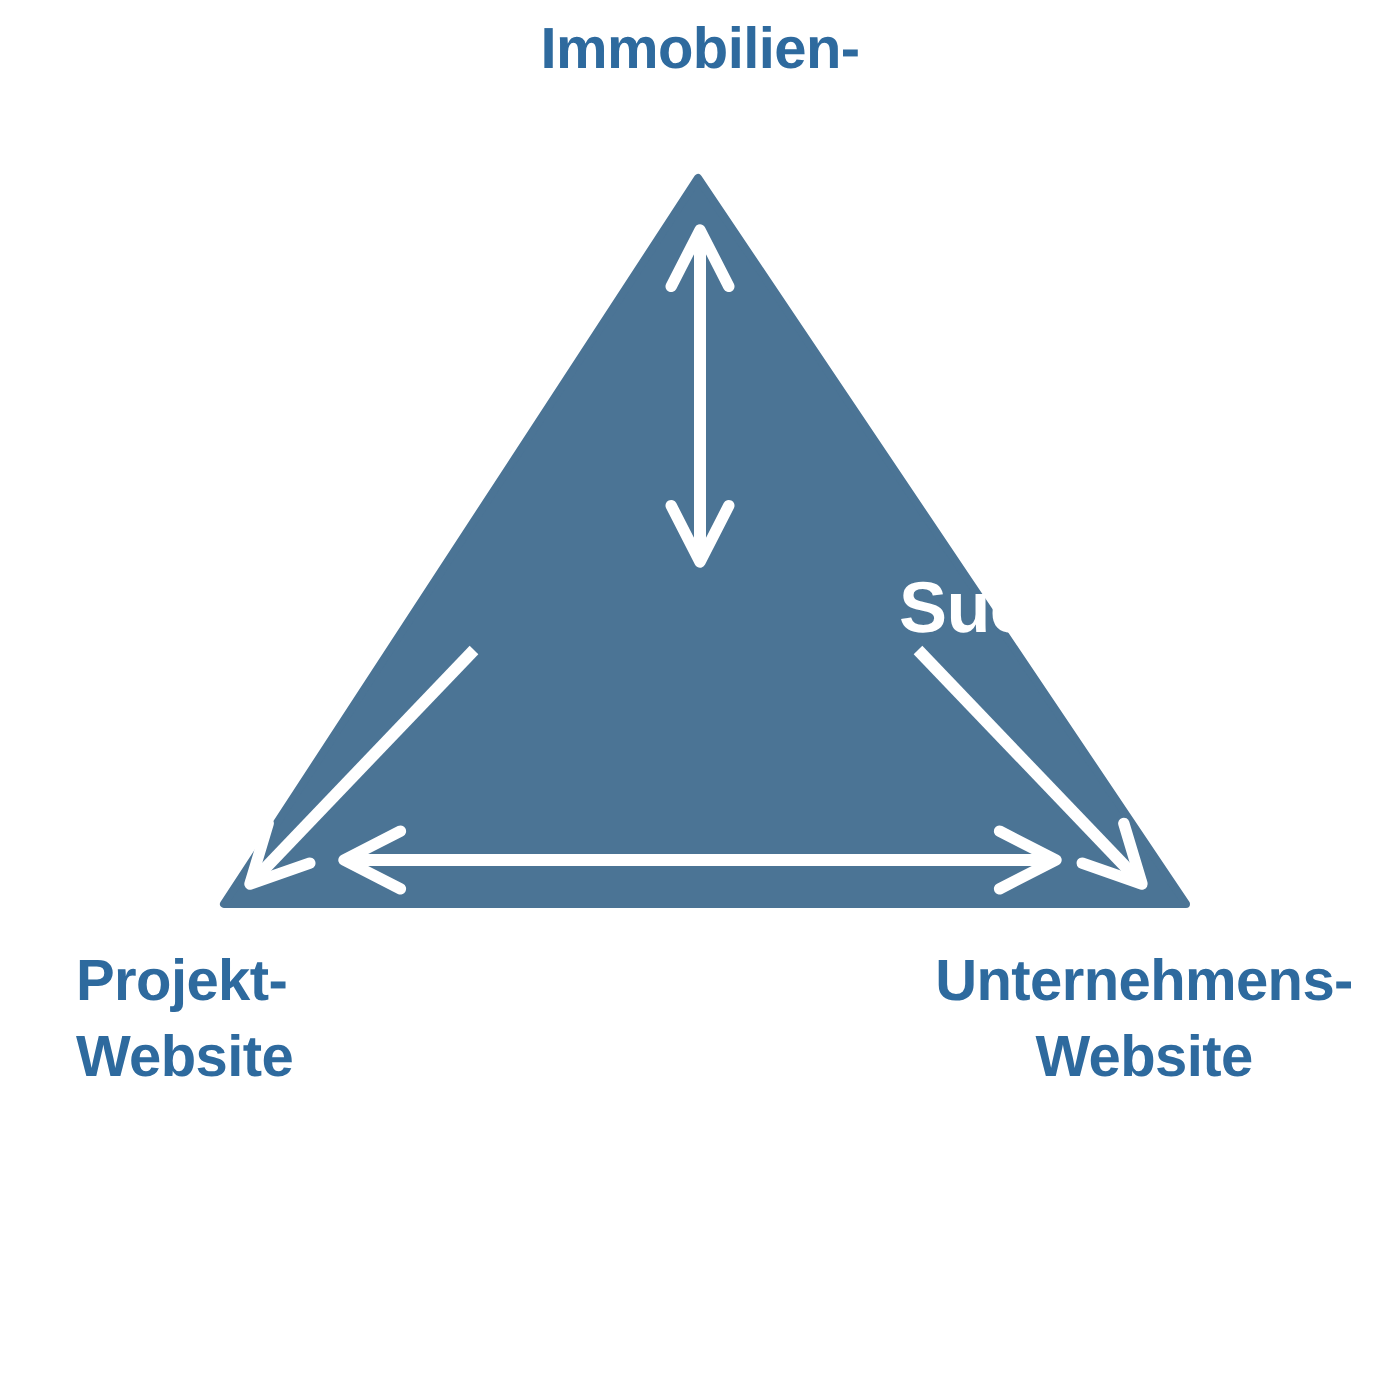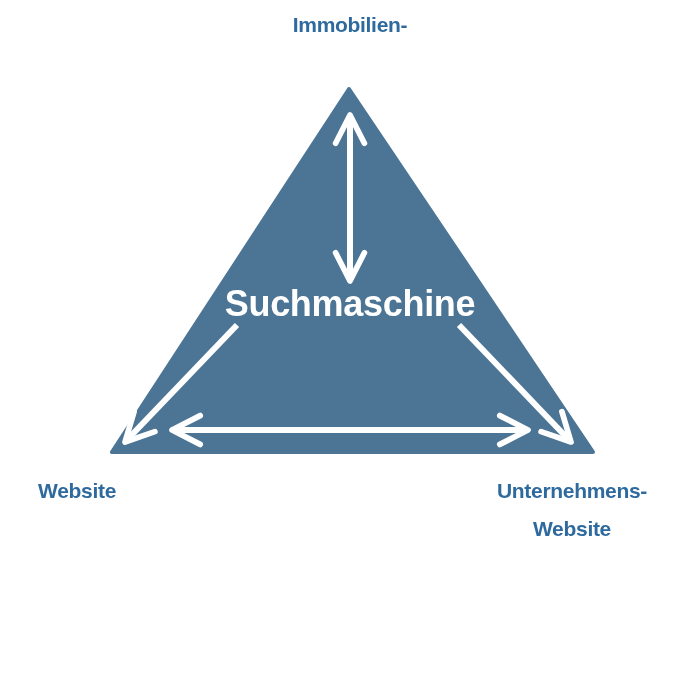--- a/index.html
+++ b/index.html
@@ -36,21 +36,21 @@
     stroke: var(--arrow, #ffffff);
     stroke-width: 0.95;
     fill: none;
     stroke-linecap: round;
     stroke-linejoin: round;
   }
   .node-label {
     position: absolute;
     color: var(--label-text, #2e6a9e);
     font-weight: 700;
-    font-size: 21px;
+    font-size: 29px;
     letter-spacing: -0.3px;
   }
   .node-label span { display: block; }
   .label-top {
     left: 0;
     right: 0;
     top: 7px;
     text-align: center;
     line-height: 36px;
   }
@@ -65,21 +65,21 @@
     width: 320px;
     top: 472px;
     text-align: center;
     line-height: 38px;
   }
   .center-label {
     position: absolute;
     left: 0;
     right: 0;
     top: 284px;
-    text-align: center;
+    text-align: right;
     color: var(--center-text, #ffffff);
     font-weight: 700;
     font-size: 36px;
     letter-spacing: -0.3px;
     line-height: 40px;
   }
 </style>
 </head>
 <body>
 
@@ -106,20 +106,21 @@
     <line class="arrow-shaft" x1="172" y1="430" x2="528" y2="430" marker-start="url(#head-start)" marker-end="url(#head-end)"></line>
   </svg>
 
   <div class="node-label label-top">
     <span>Immobilien-</span>
   </div>
 
   <div class="center-label">Suchmaschine</div>
 
   <div class="node-label label-bottom-left">
+    <span>Projekt-</span>
     <span>Website</span>
   </div>
 
   <div class="node-label label-bottom-right">
     <span>Unternehmens-</span>
     <span>Website</span>
   </div>
 
 </div>
 

